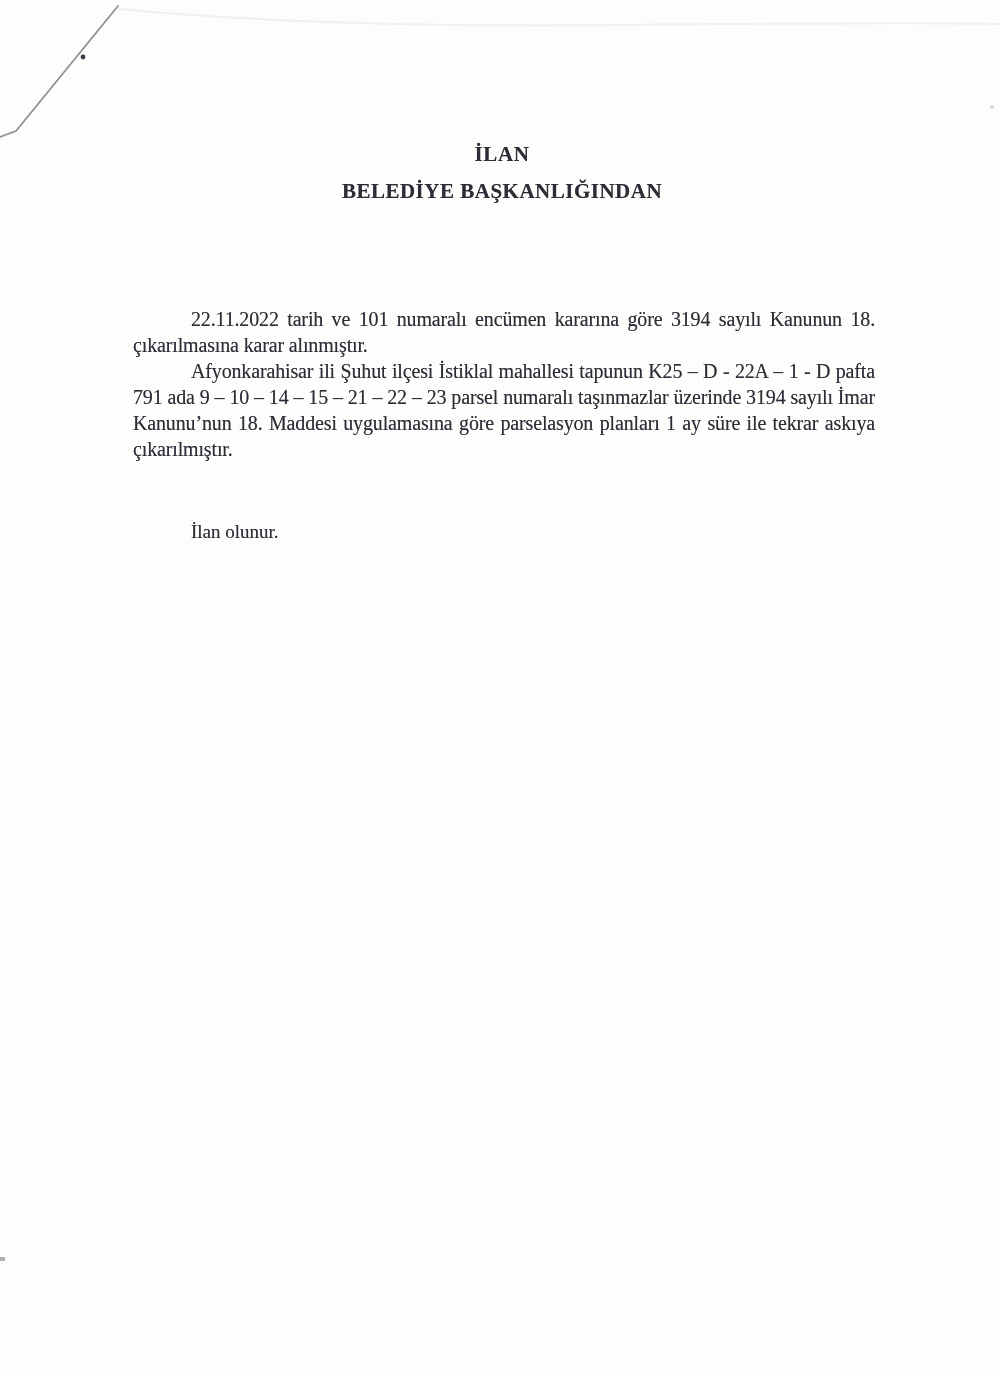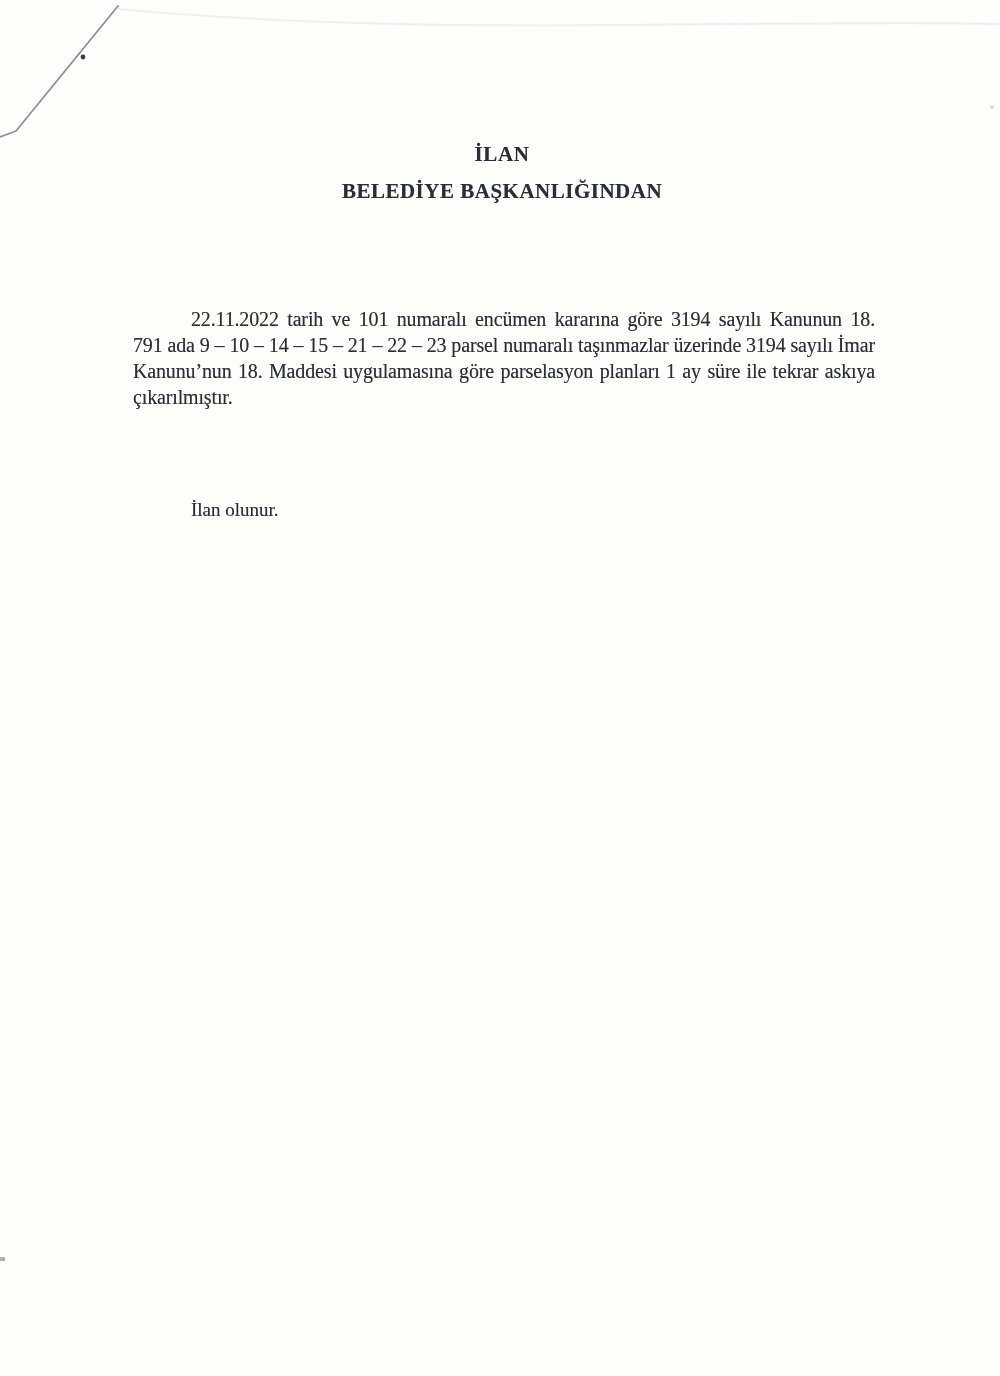--- a/index.html
+++ b/index.html
@@ -66,21 +66,21 @@
     white-space: nowrap;
   }
   .line.just {
     white-space: normal;
     text-align: justify;
     text-align-last: justify;
   }
   .line.indent { text-indent: 58px; }
   .closing {
     position: absolute;
-    top: 499px;
+    top: 521px;
     left: 133px;
     width: 742px;
     font-size: 19px;
     color: var(--ink);
     text-indent: 58px;
     text-shadow: 0 0 0.4px rgba(45,45,56,0.5);
   }
 </style>
 </head>
 <body>
@@ -99,21 +99,23 @@
 
     <circle cx="992" cy="107" r="2" fill="#c2c2c8" opacity="0.6"></circle>
   </svg>
 
   <h1 class="doc-title">İLAN</h1>
 
   <h2 class="doc-subtitle">BELEDİYE BAŞKANLIĞINDAN</h2>
 
   <div class="body-text">
     <p class="line just indent">22.11.2022 tarih ve 101 numaralı encümen kararına göre 3194 sayılı Kanunun 18.</p>
+    <p class="line">çıkarılmasına karar alınmıştır.</p>
 
+    <p class="line just indent">Afyonkarahisar ili Şuhut ilçesi İstiklal mahallesi tapunun K25 – D - 22A – 1 - D pafta</p>
     <p class="line just">791 ada 9 – 10 – 14 – 15 – 21 – 22 – 23 parsel numaralı taşınmazlar üzerinde 3194 sayılı İmar</p>
     <p class="line just">Kanunu’nun 18. Maddesi uygulamasına göre parselasyon planları 1 ay süre ile tekrar askıya</p>
     <p class="line">çıkarılmıştır.</p>
   </div>
 
   <p class="closing">İlan olunur.</p>
 
 </div>
 
 </body></html>

